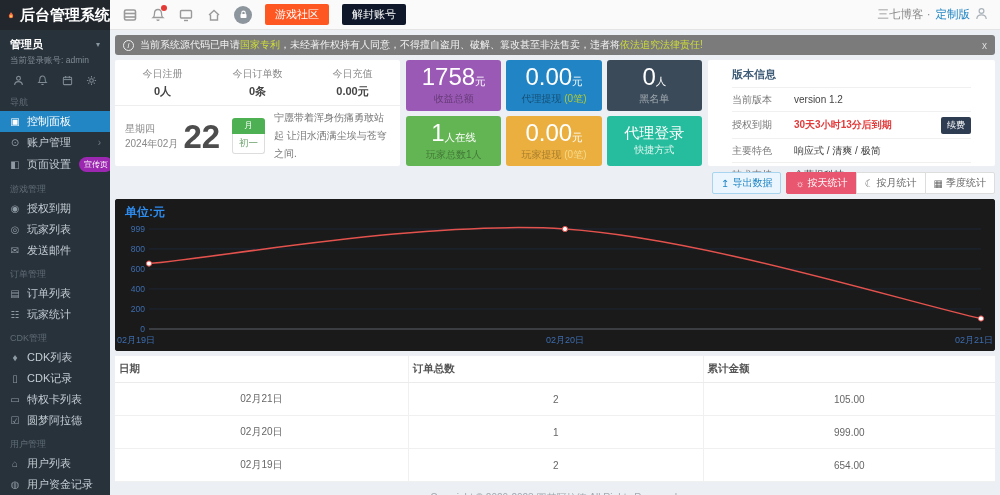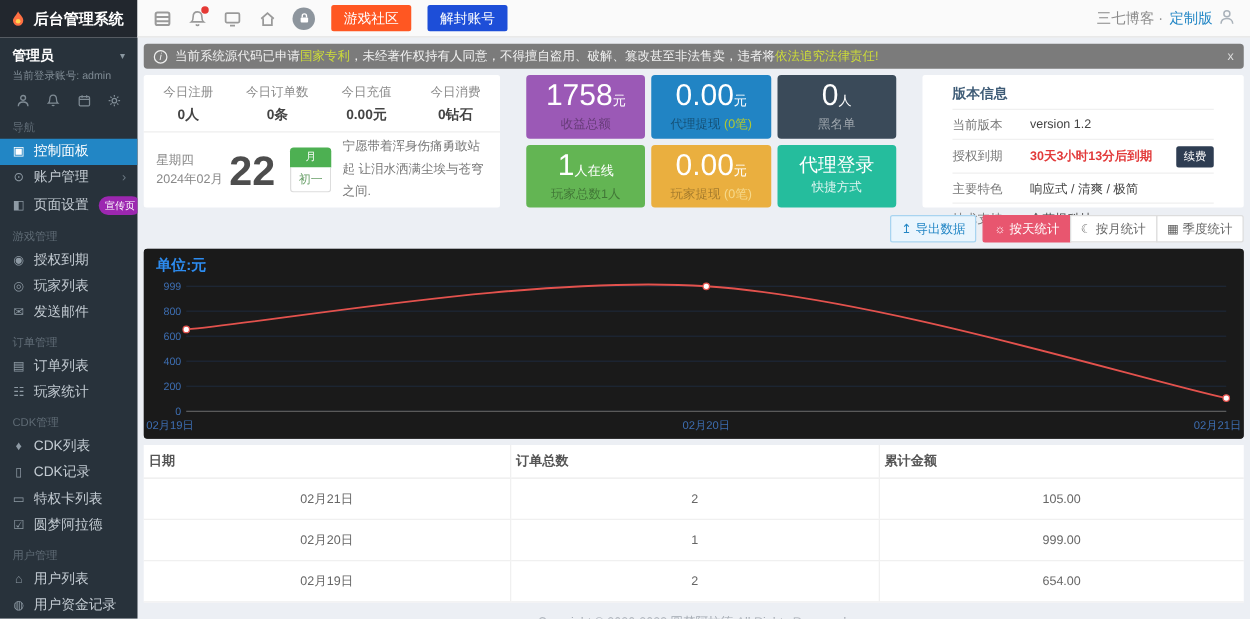--- a/index.html
+++ b/index.html
@@ -3,21 +3,21 @@
 <meta charset="utf-8">
 <style>
   * { margin:0; padding:0; box-sizing:border-box; }
   html,body { width:1000px; height:495px; overflow:hidden; }
   body { font-family:"Liberation Sans","DejaVu Sans",sans-serif; background:#eceff4; font-size:12px; }
   .app { position:relative; width:1000px; height:495px; }
 
   
   header { position:absolute; top:0; left:0; right:0; height:30px; display:flex; z-index:5; }
   .logo-area { width:110px; height:30px; background:#22272e; color:#fff; display:flex; align-items:center; gap:5px; padding-left:7px; }
-  .logo-area .title { font-size:12px; font-weight:bold; white-space:nowrap; }
+  .logo-area .title { font-size:15px; font-weight:bold; white-space:nowrap; }
   .header-main { flex:1; background:#fafafa; border-bottom:1px solid #e4e4e4; display:flex; align-items:center; padding:0 12px; gap:13px; }
   .hicon { width:15px; height:15px; color:#9a9a9a; position:relative; cursor:pointer; display:flex; align-items:center; justify-content:center; }
   .hicon svg { width:14px; height:14px; }
   .dot { position:absolute; top:-2px; right:-2px; width:6px; height:6px; background:#e53935; border-radius:50%; }
   .avatar { width:18px; height:18px; border-radius:50%; background:#8d959d; display:flex; align-items:center; justify-content:center; cursor:pointer; }
   .avatar svg { width:9px; height:9px; }
   .hbtn { border:none; color:#fff; font-size:11px; padding:3px 10px; border-radius:2px; cursor:pointer; font-family:inherit; }
   .user-area { margin-left:auto; display:flex; align-items:center; gap:5px; font-size:11.5px; color:#8b8b8b; }
   .edition { color:#2286c5; cursor:pointer; }
   .person-icon svg { width:13px; height:13px; }
@@ -38,21 +38,21 @@
   .badge { margin-left:2px; background:#9c27b0; color:#fff; font-size:8px; padding:1px 5px; border-radius:8px; }
   .chev { margin-left:auto; color:#6d7a84; font-size:10px; }
 
   
   main { position:absolute; left:110px; top:30px; right:0; bottom:0; padding:5px; }
   .notice { height:20px; display:flex; align-items:center; gap:6px; background:#7b7b7b; border-radius:3px; color:#f2f2f2; font-size:10px; padding:0 8px; white-space:nowrap; overflow:hidden; }
   .info-circle { width:11px; height:11px; border:1px solid #eee; border-radius:50%; font-size:8px; font-style:italic; display:flex; align-items:center; justify-content:center; flex:none; }
   .hl { color:#cddc39;margin-top:24px; }
   .notice-close { margin-left:auto; color:#ddd; cursor:pointer; font-size:10px; }
 
-  .overview { display:flex; gap:21px; margin-top:5px; height:106px; }
+  .overview { display:flex; gap:6px; margin-top:5px; height:106px; }
   .stats-card { width:285px; background:#fff; border-radius:2px; display:flex; flex-direction:column; }
   .stats-row { display:flex; border-bottom:1px solid #eee; padding:7px 0 6px; }
   .stat-col { flex:1; text-align:center; }
   .stat-label { font-size:10px; color:#8a8a8a; }
   .stat-value { font-size:11px; font-weight:bold; color:#444; margin-top:3px; }
   .date-row { flex:1; display:flex; align-items:center; padding:0 10px; }
   .date-block { font-size:10px; color:#888; line-height:1.55; white-space:nowrap; }
   .big-day { font-size:33px; color:#4d4d4d; font-weight:600; margin:0 6px 0 5px; line-height:1; }
   .calendar { width:33px; flex:none; margin-left:6px; }
   .cal-top { background:#4db052; color:#fff; font-size:8.5px; text-align:center; padding:2px 0; border-radius:3px 3px 0 0; }
@@ -132,21 +132,21 @@
             <path d="M3.5 6.5 V12 H10.5 V6.5"></path>
           </svg>
       </span>
       <span class="avatar">
         <svg viewBox="0 0 9 9" fill="none" stroke="#fff" stroke-width="1.1">
             <rect x="1.5" y="4" width="6" height="4" rx="0.8" fill="#fff" stroke="none"></rect>
             <path d="M2.8 4 V2.8 a1.7 1.7 0 0 1 3.4 0 V4"></path>
           </svg>
       </span>
       <button class="hbtn" style="background: rgb(255, 87, 34);">游戏社区</button>
-      <button class="hbtn" style="background: #1d4ed8;">解封账号</button>
+      <button class="hbtn" style="background: #0f172a;">解封账号</button>
       <div class="user-area">
         <span>三七博客 ·</span>
         <span class="edition">定制版</span>
         <span class="person-icon">
           <svg viewBox="0 0 13 13" fill="none" stroke="#aab2ba" stroke-width="1.2">
               <circle cx="6.5" cy="4" r="2.4"></circle>
               <path d="M1.8 12 C1.8 9 4 7.8 6.5 7.8 C9 7.8 11.2 9 11.2 12"></path>
             </svg>
         </span>
       </div>
@@ -264,24 +264,20 @@
               <div class="stat-label">今日注册</div>
               <div class="stat-value">0人</div>
             </div>
             <div class="stat-col">
               <div class="stat-label">今日订单数</div>
               <div class="stat-value">0条</div>
             </div>
             <div class="stat-col">
               <div class="stat-label">今日充值</div>
               <div class="stat-value">0.00元</div>
-            </div>
-            <div class="stat-col">
-              <div class="stat-label">今日消费</div>
-              <div class="stat-value">0钻石</div>
             </div>
           </div>
         <div class="date-row">
           <div class="date-block">
             <div>星期四</div>
             <div>2024年02月</div>
           </div>
           <div class="big-day">22</div>
           <div class="calendar">
             <div class="cal-top">月</div>

